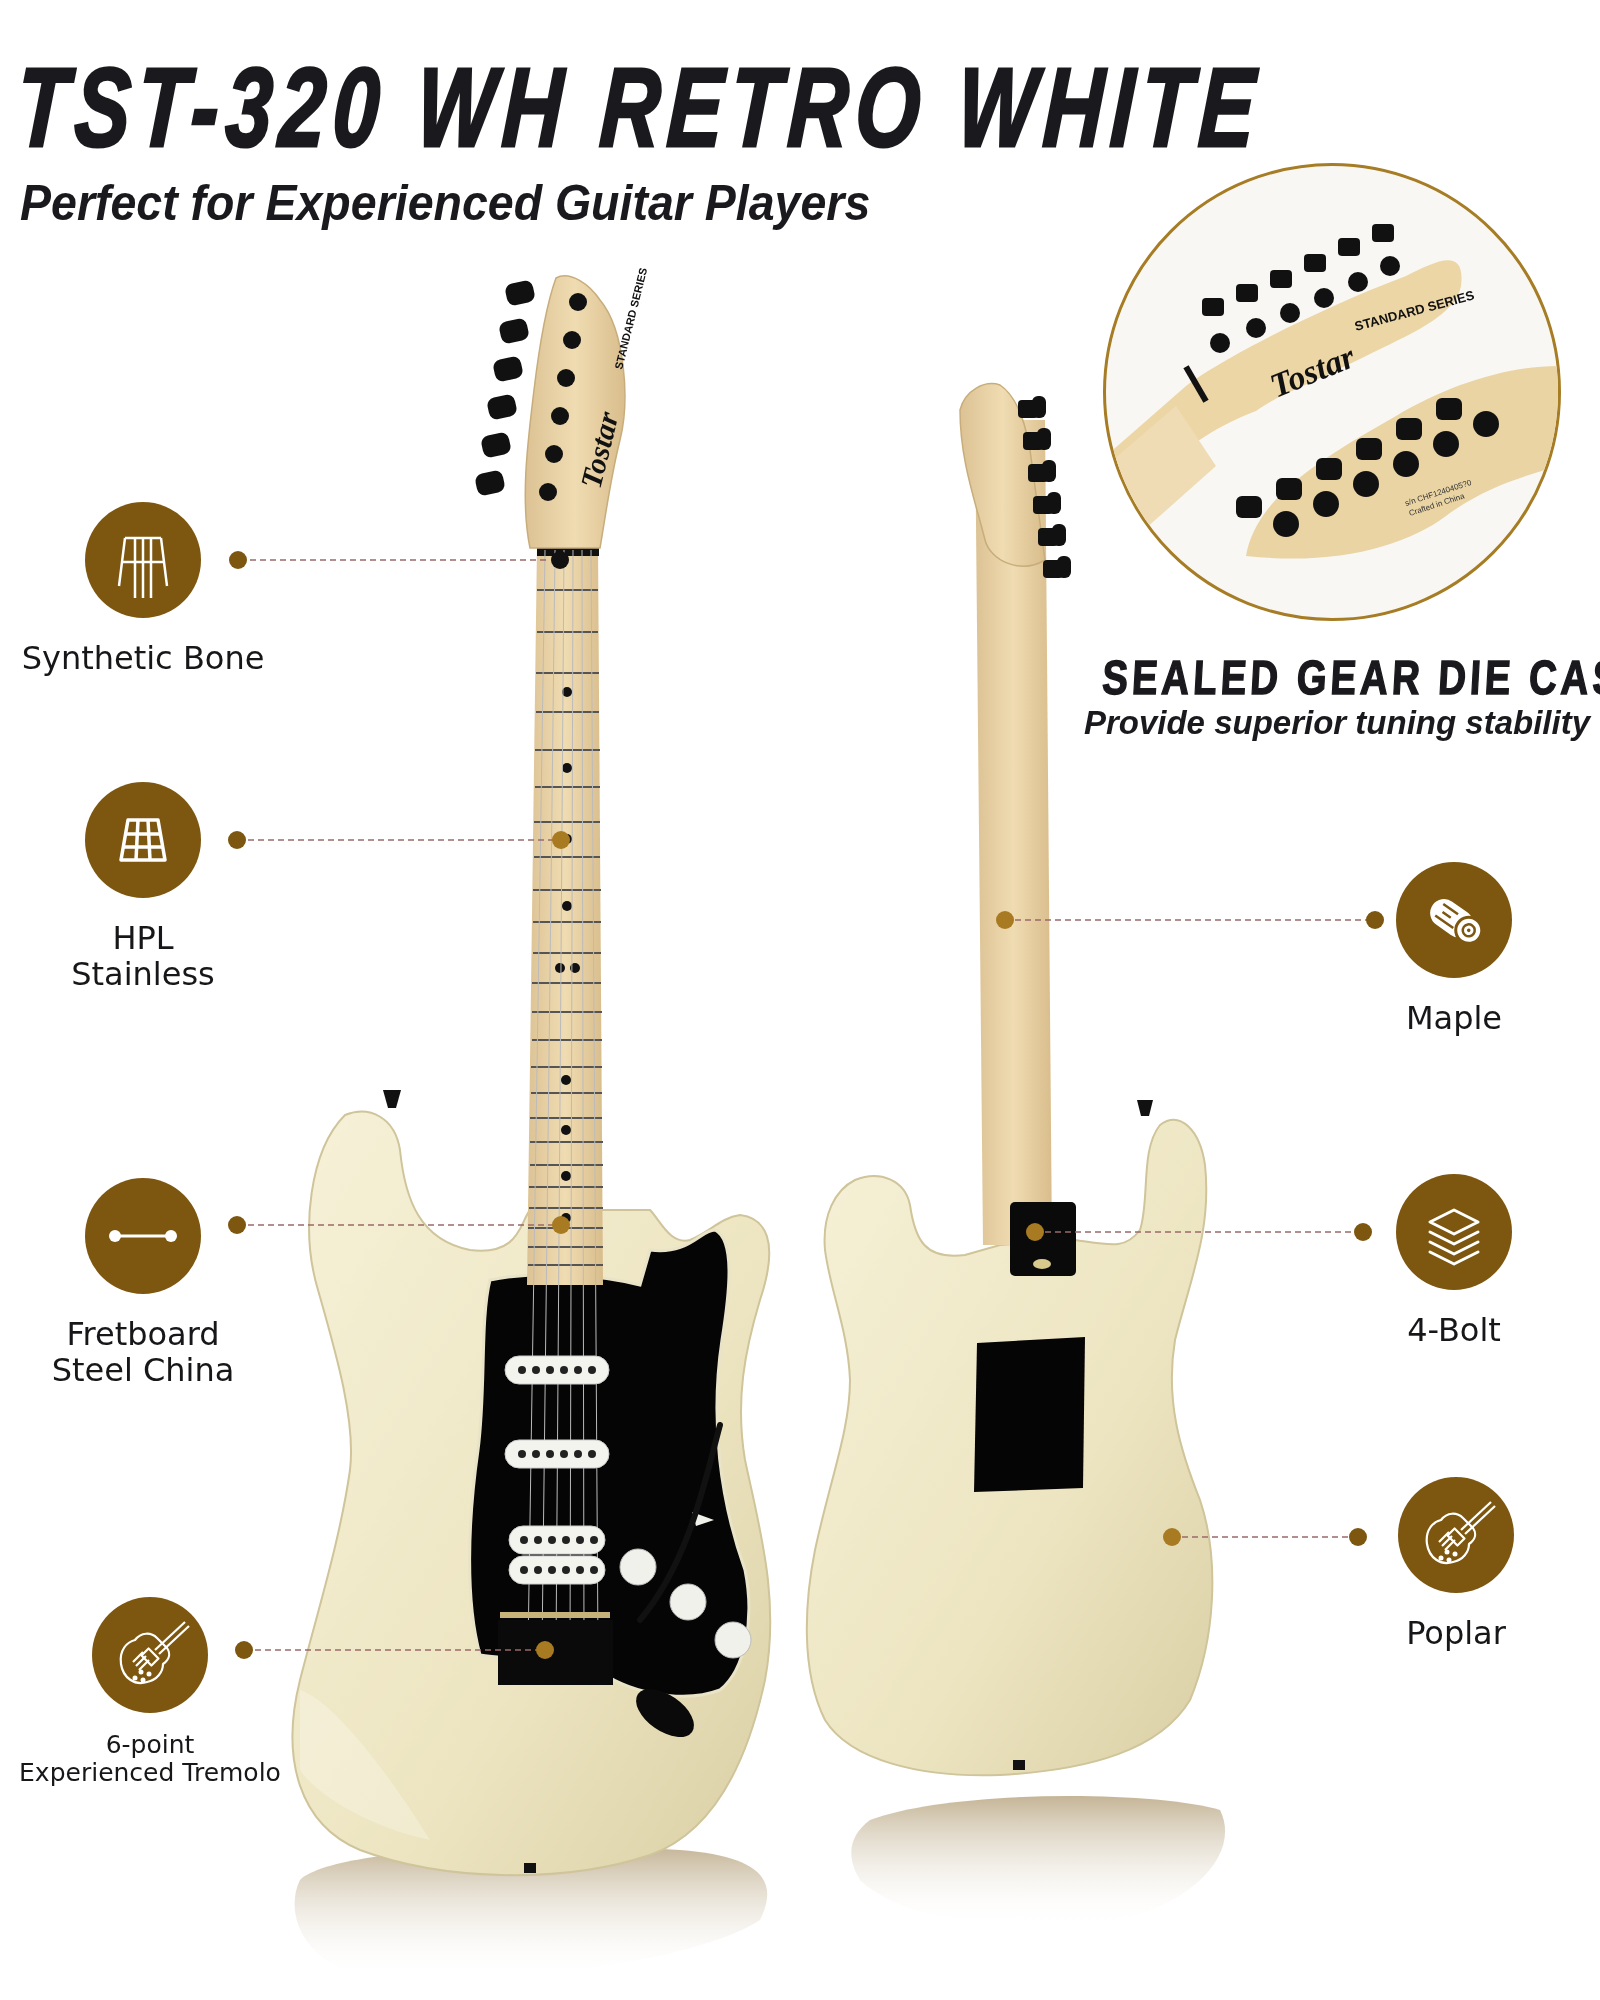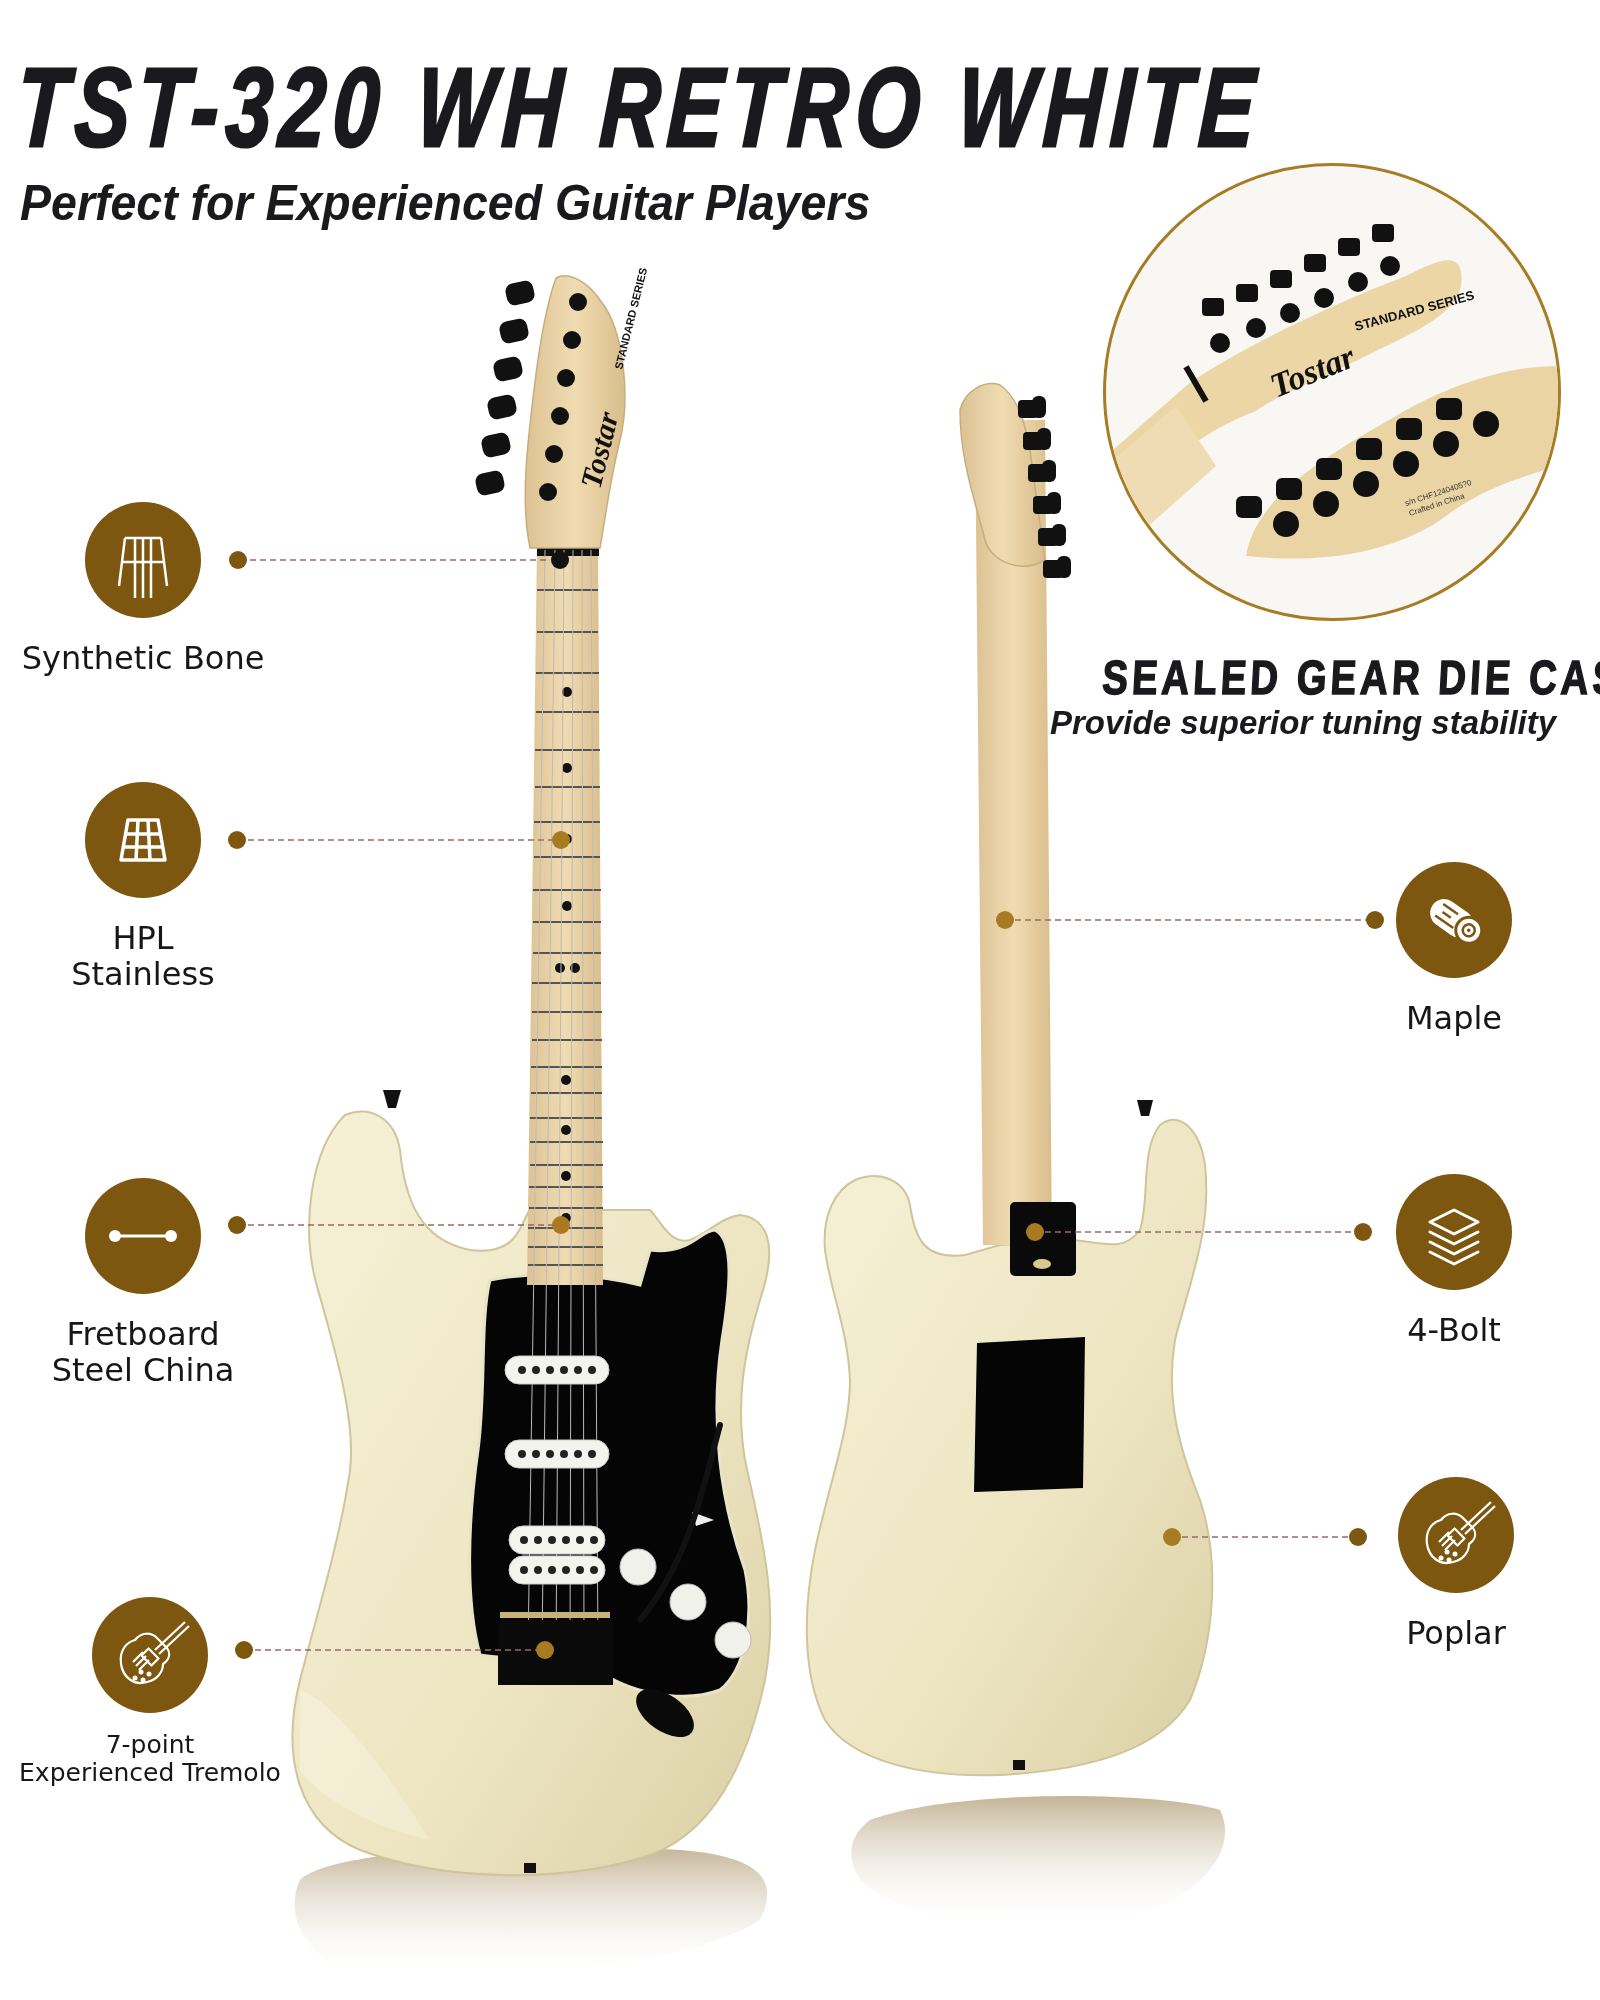--- a/index.html
+++ b/index.html
@@ -7,21 +7,21 @@
   .abs{position:absolute;}
   .title{left:20px;top:52px;font-family:"Liberation Sans",sans-serif;font-weight:700;font-style:italic;font-size:112px;letter-spacing:10px;line-height:1;color:#1a1a1e;transform:scaleX(0.74) skewX(-4deg);transform-origin:left top;white-space:nowrap;-webkit-text-stroke:3px #1a1a1e;}
   .subtitle{left:20px;top:178px;font-weight:700;font-style:italic;font-size:50px;line-height:1;color:#1a1a1e;white-space:nowrap;transform:scaleX(0.93);transform-origin:left top;}
   .feature{position:absolute;width:300px;text-align:center;}
   .feature .ic{width:116px;height:116px;border-radius:50%;background:#7d5710;margin:0 auto;display:flex;align-items:center;justify-content:center;}
   .feature .lbl{font-family:"DejaVu Sans",sans-serif;font-size:32px;line-height:36px;color:#17171a;margin-top:22px;}
   .feature .lbl.small{font-size:25px;line-height:28px;}
   .dot{position:absolute;width:18px;height:18px;border-radius:50%;background:#7d5710;}
   .inset{left:1103px;top:163px;width:452px;height:452px;border-radius:50%;border:3px solid #a67c24;background:#f8f7f4;overflow:hidden;}
   .sealed{left:1050px;top:650px;width:540px;text-align:center;font-weight:700;font-size:48px;letter-spacing:5px;color:#1a1a1e;transform:scaleX(0.8) skewX(-4deg);transform-origin:center top;white-space:nowrap;-webkit-text-stroke:1.5px #1a1a1e;}
-  .tagline{left:1050px;top:704px;width:540px;text-align:left;font-weight:700;font-style:italic;font-size:33px;color:#1a1a1e;white-space:nowrap;}
+  .tagline{left:1050px;top:704px;width:540px;text-align:right;font-weight:700;font-style:italic;font-size:33px;color:#1a1a1e;white-space:nowrap;}
 </style>
 </head>
 <body>
 
 <div class="abs title">TST-320 WH RETRO WHITE</div>
 <div class="abs subtitle">Perfect for Experienced Guitar Players</div>
 
 <svg class="abs" style="left:0;top:0" width="1600" height="2000" viewBox="0 0 1600 2000">
   <defs>
     <linearGradient id="bodyG" x1="0" x2="1" y1="0" y2="1">
@@ -332,21 +332,21 @@
           <path d="M28 52 L38 42 M31 56 L41 46 M34 60 L44 50"></path>
         </g>
         <g fill="#fff">
           <circle cx="36" cy="62" r="2.5"></circle>
           <circle cx="44" cy="64" r="2.5"></circle>
           <circle cx="30" cy="68" r="2.5"></circle>
           <circle cx="38" cy="70" r="2.5"></circle>
         </g>
       </svg>
   </div>
-  <div class="lbl small" style="margin-top:18px"><span>7-point</span><br><span>Experienced Tremolo</span></div>
+  <div class="lbl small" style="margin-top:18px"><span>6-point</span><br><span>Experienced Tremolo</span></div>
 </div>
 
 <div class="dot" style="left:1366px;top:911px"></div>
 <div class="feature" style="left:1304px;top:862px">
   <div class="ic">
     <svg width="80" height="80" viewBox="0 0 80 80">
         <g transform="rotate(35 40 40)">
           <rect x="14" y="26" width="46" height="28" rx="14" fill="#fff"></rect>
           <circle cx="58" cy="40" r="13" fill="#fff" stroke="#7d5710" stroke-width="3"></circle>
           <circle cx="58" cy="40" r="6" fill="none" stroke="#7d5710" stroke-width="2.5"></circle>

